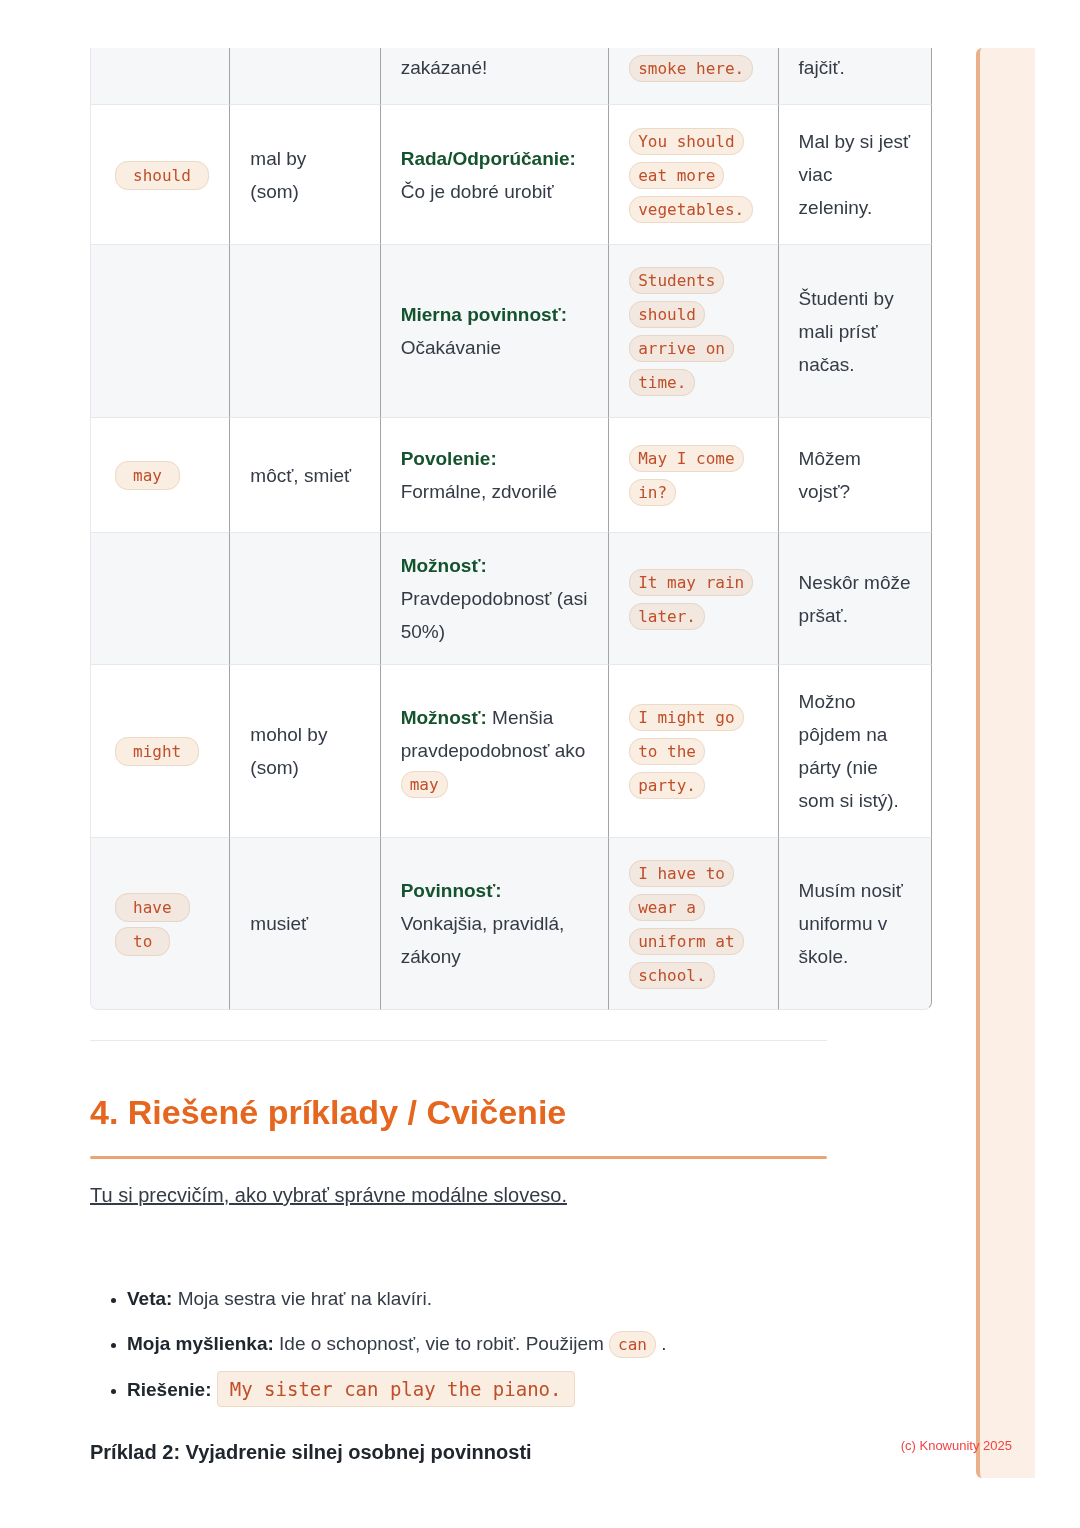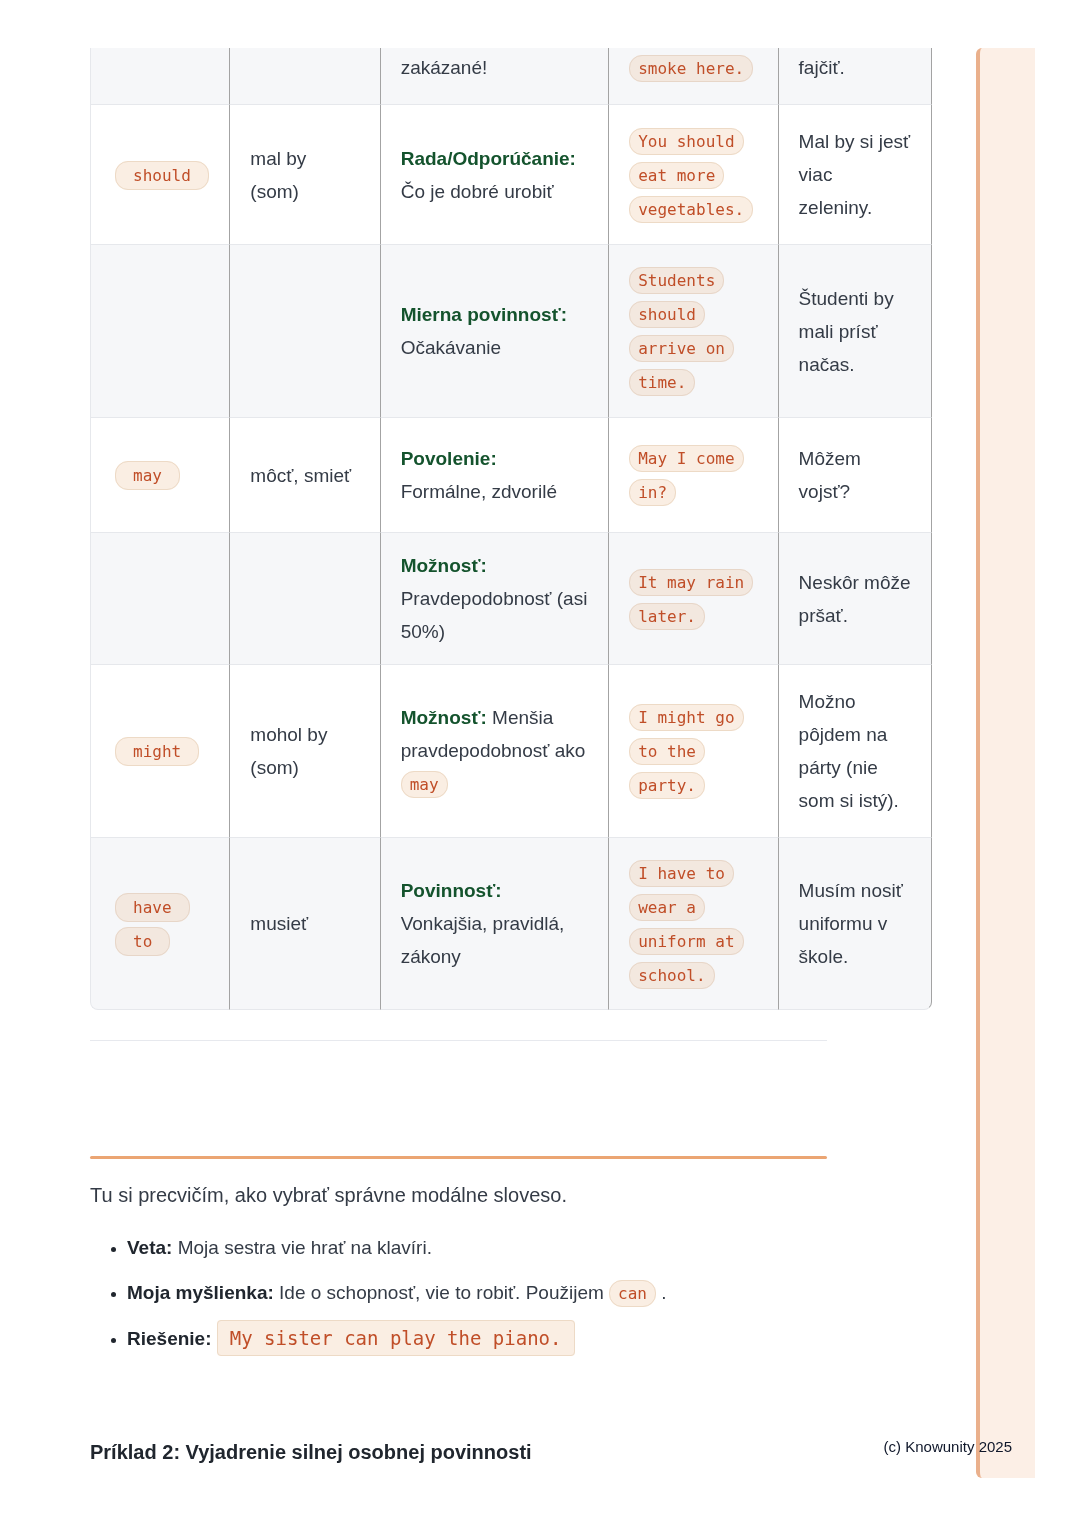--- a/index.html
+++ b/index.html
@@ -33,31 +33,31 @@
   tr.shaded code.chip { background:#f3e8df; border-color:#e7d6c8; }
   td.col-modal code.chip { padding:4px 17px; }
   code.chip.chip-lg { font-size:19px; padding:6px 12px; border-radius:4px; }
 
   
   .divider { position:absolute; top:1040px; left:90px; width:737px; height:1px; background:#e7e9ee; }
   .section-heading { position:absolute; top:1090px; left:90px; width:737px;
                      font-size:34px; line-height:44px; font-weight:bold; color:#e5671f; }
   .heading-underline { position:absolute; top:1156px; left:90px; width:737px; height:3px;
                        background:#eba573; border-radius:2px; }
-  .intro { position:absolute; top:1180px; left:90px; width:737px; font-size:20px; line-height:30px; color:#343b46; }
+  .intro { position:absolute; top:1180px; left:90px; width:737px; font-size:20px; line-height:30px; color:#343b46;text-decoration:underline; }
   .example-title { position:absolute; left:90px; width:737px; font-size:20px; line-height:28px;
                    font-weight:bold; color:#20262e; }
   #ex1 { top:1236px; } #ex2 { top:1438px; }
-  ul.bullets { position:absolute; top:1231px; left:90px; width:737px; list-style:disc outside; padding-left:37px; }
+  ul.bullets { position:absolute; top:1282px; left:90px; width:737px; list-style:disc outside; padding-left:37px; }
   ul.bullets li { font-size:19px; line-height:33px; margin-bottom:12px; color:#343b46; }
   ul.bullets li::marker { color:#20262e; font-size:16px; }
   ul.bullets .lbl { font-weight:bold; color:#20262e; }
 
   
-  .watermark { position:absolute; top:1438px; right:68px; font-size:15px; color:#0f172a; z-index:3; }
+  .watermark { position:absolute; top:1438px; right:68px; font-size:13px; color:#ef4444; z-index:3; }
   .next-page-strip { position:absolute; top:48px; left:976px; width:59px; height:1430px;
                      background:#fcefe6; border-left:4px solid #eab08c;
                      border-radius:6px 0 0 6px; z-index:1; }
 </style>
 </head>
 <body>
 
 <div class="canvas">
 
   <table class="modal-table">
@@ -118,20 +118,21 @@
           <td><span class="cell-translation">musieť</span></td>
           <td><strong class="lbl block">Povinnosť:</strong>Vonkajšia, pravidlá, zákony</td>
           <td><code class="chip">I have to wear a uniform at school.</code></td>
           <td><span class="cell-meaning">Musím nosiť uniformu v škole.</span></td>
         </tr>
       </tbody>
   </table>
 
   <div class="divider"></div>
 
+  <h2 class="section-heading">4. Riešené príklady / Cvičenie</h2>
   <div class="heading-underline"></div>
 
   <p class="intro">Tu si precvičím, ako vybrať správne modálne sloveso.</p>
 
 
   <ul class="bullets">
       <li><strong class="lbl">Veta:</strong> Moja sestra vie hrať na klavíri.</li>
       <li><strong class="lbl">Moja myšlienka:</strong> Ide o schopnosť, vie to robiť. Použijem <code class="chip">can</code> .</li>
       <li><strong class="lbl">Riešenie:</strong> <code class="chip chip-lg">My sister can play the piano.</code></li>
     </ul>

